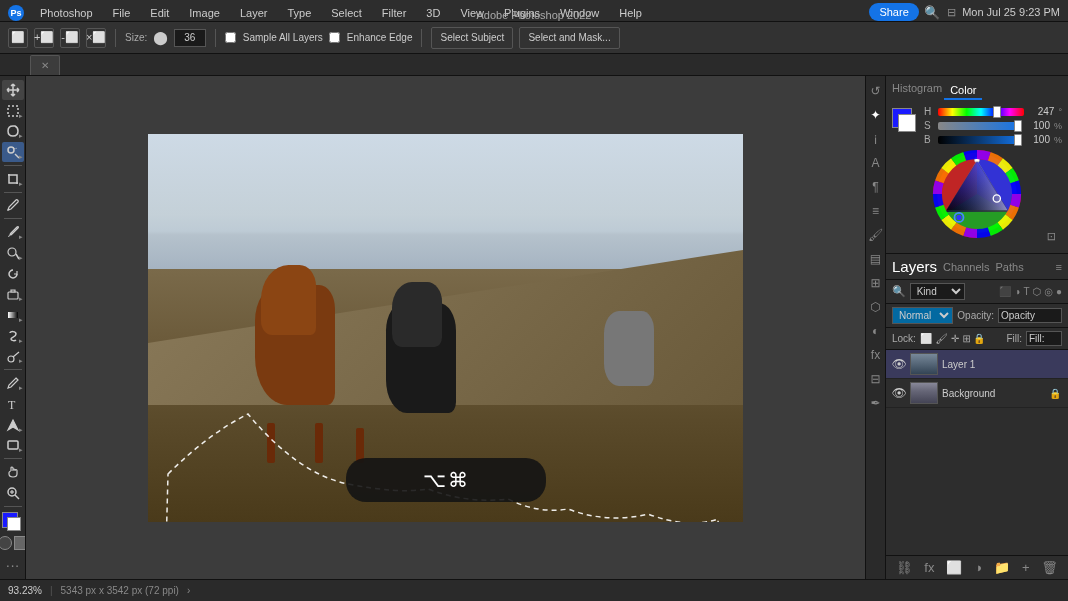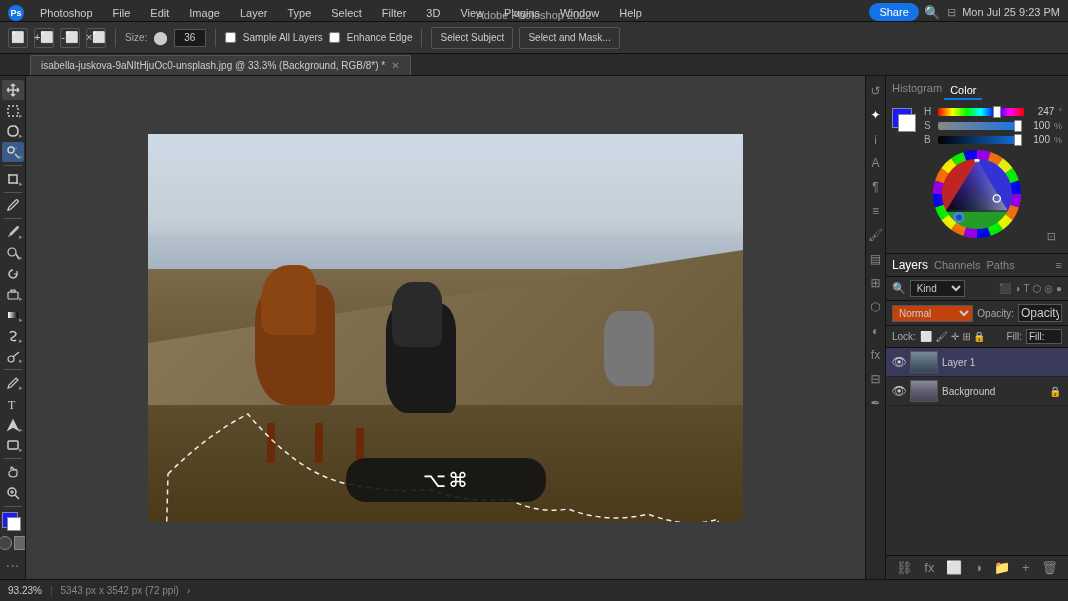--- a/index.html
+++ b/index.html
@@ -224,21 +224,21 @@
       flex-direction: column;
       overflow: hidden;
     }
     .layers-header {
       display: flex;
       align-items: center;
       padding: 4px 6px;
       border-bottom: 1px solid #111;
       gap: 6px;
     }
-    .layers-tab { font-size: 12px; color: #fff; cursor: pointer; font-weight: 500; }
+    .layers-tab { font-size: 15px; color: #fff; cursor: pointer; font-weight: 500; }
     .channels-tab { font-size: 11px; color: #888; cursor: pointer; }
     .layers-menu-icon { margin-left: auto; cursor: pointer; color: #888; }
 
     .filter-row {
       display: flex;
       align-items: center;
       padding: 3px 6px;
       gap: 4px;
       border-bottom: 1px solid #111;
     }
@@ -255,21 +255,21 @@
     .filter-icon-btn { font-size: 10px; color: #888; cursor: pointer; }
 
     .blend-row {
       display: flex;
       align-items: center;
       padding: 3px 6px;
       gap: 4px;
       border-bottom: 1px solid #111;
     }
     .blend-select {
-      background: #c2410c;
+      background: #0369a1;
       border: 1px solid #555;
       color: #ccc;
       font-size: 10px;
       padding: 1px 2px;
       width: 82px;
     }
     .opacity-label { font-size: 10px; color: #aaa; }
 
     .lock-row {
       display: flex;
@@ -417,21 +417,20 @@
     <input type="checkbox" style="">
     <span>Enhance Edge</span>
   </label>
   <div class="opt-separator"></div>
   <button class="opt-btn">Select Subject</button>
   <button class="opt-btn">Select and Mask...</button>
 </div>
 
 <div id="tab-bar">
   <div class="tab">
-    <span style="font-size:10px;max-width:500px;overflow:hidden;white-space:nowrap;">isabella-juskova-9aNItHjuOc0-unsplash.jpg @ 33.3% (Background, RGB/8*) *</span>
     <span class="close-x">✕</span>
   </div>
 </div>
 
 <div id="main">
 
   <div id="left-toolbar">
     <div class="tool-btn active" title="Move">
       <svg width="14" height="14" viewBox="0 0 14 14" fill="#ccc">
           <path d="M7 1 L7 13 M1 7 L13 7 M7 1 L5 3 M7 1 L9 3 M7 13 L5 11 M7 13 L9 11 M1 7 L3 5 M1 7 L3 9 M13 7 L11 5 M13 7 L11 9" stroke="#ccc" stroke-width="1.5" fill="none"></path>
@@ -761,21 +760,21 @@
           <span class="filter-icon-btn">◎</span>
           <span class="filter-icon-btn">●</span>
         </div>
       </div>
 
       <div class="blend-row">
         <select class="blend-select">
           <option>Normal</option>
         </select>
         <span class="opacity-label">Opacity:</span>
-        <input type="text" value="Opacity" style="width: 44px; background: rgb(26, 26, 26); border: 1px solid rgb(85, 85, 85); color: rgb(204, 204, 204); font-size: 12px; padding: 1px 2px;">
+        <input type="text" value="Opacity" style="width: 64px; background: rgb(26, 26, 26); border: 1px solid rgb(85, 85, 85); color: rgb(204, 204, 204); font-size: 10px; padding: 1px 2px;">
       </div>
 
       <div class="lock-row">
         <span>Lock:</span>
         <div class="lock-icons">
           <span style="cursor:pointer;">⬜</span>
           <span style="cursor:pointer;">🖌</span>
           <span style="cursor:pointer;">✛</span>
           <span style="cursor:pointer;">⊞</span>
           <span style="cursor:pointer;">🔒</span>

